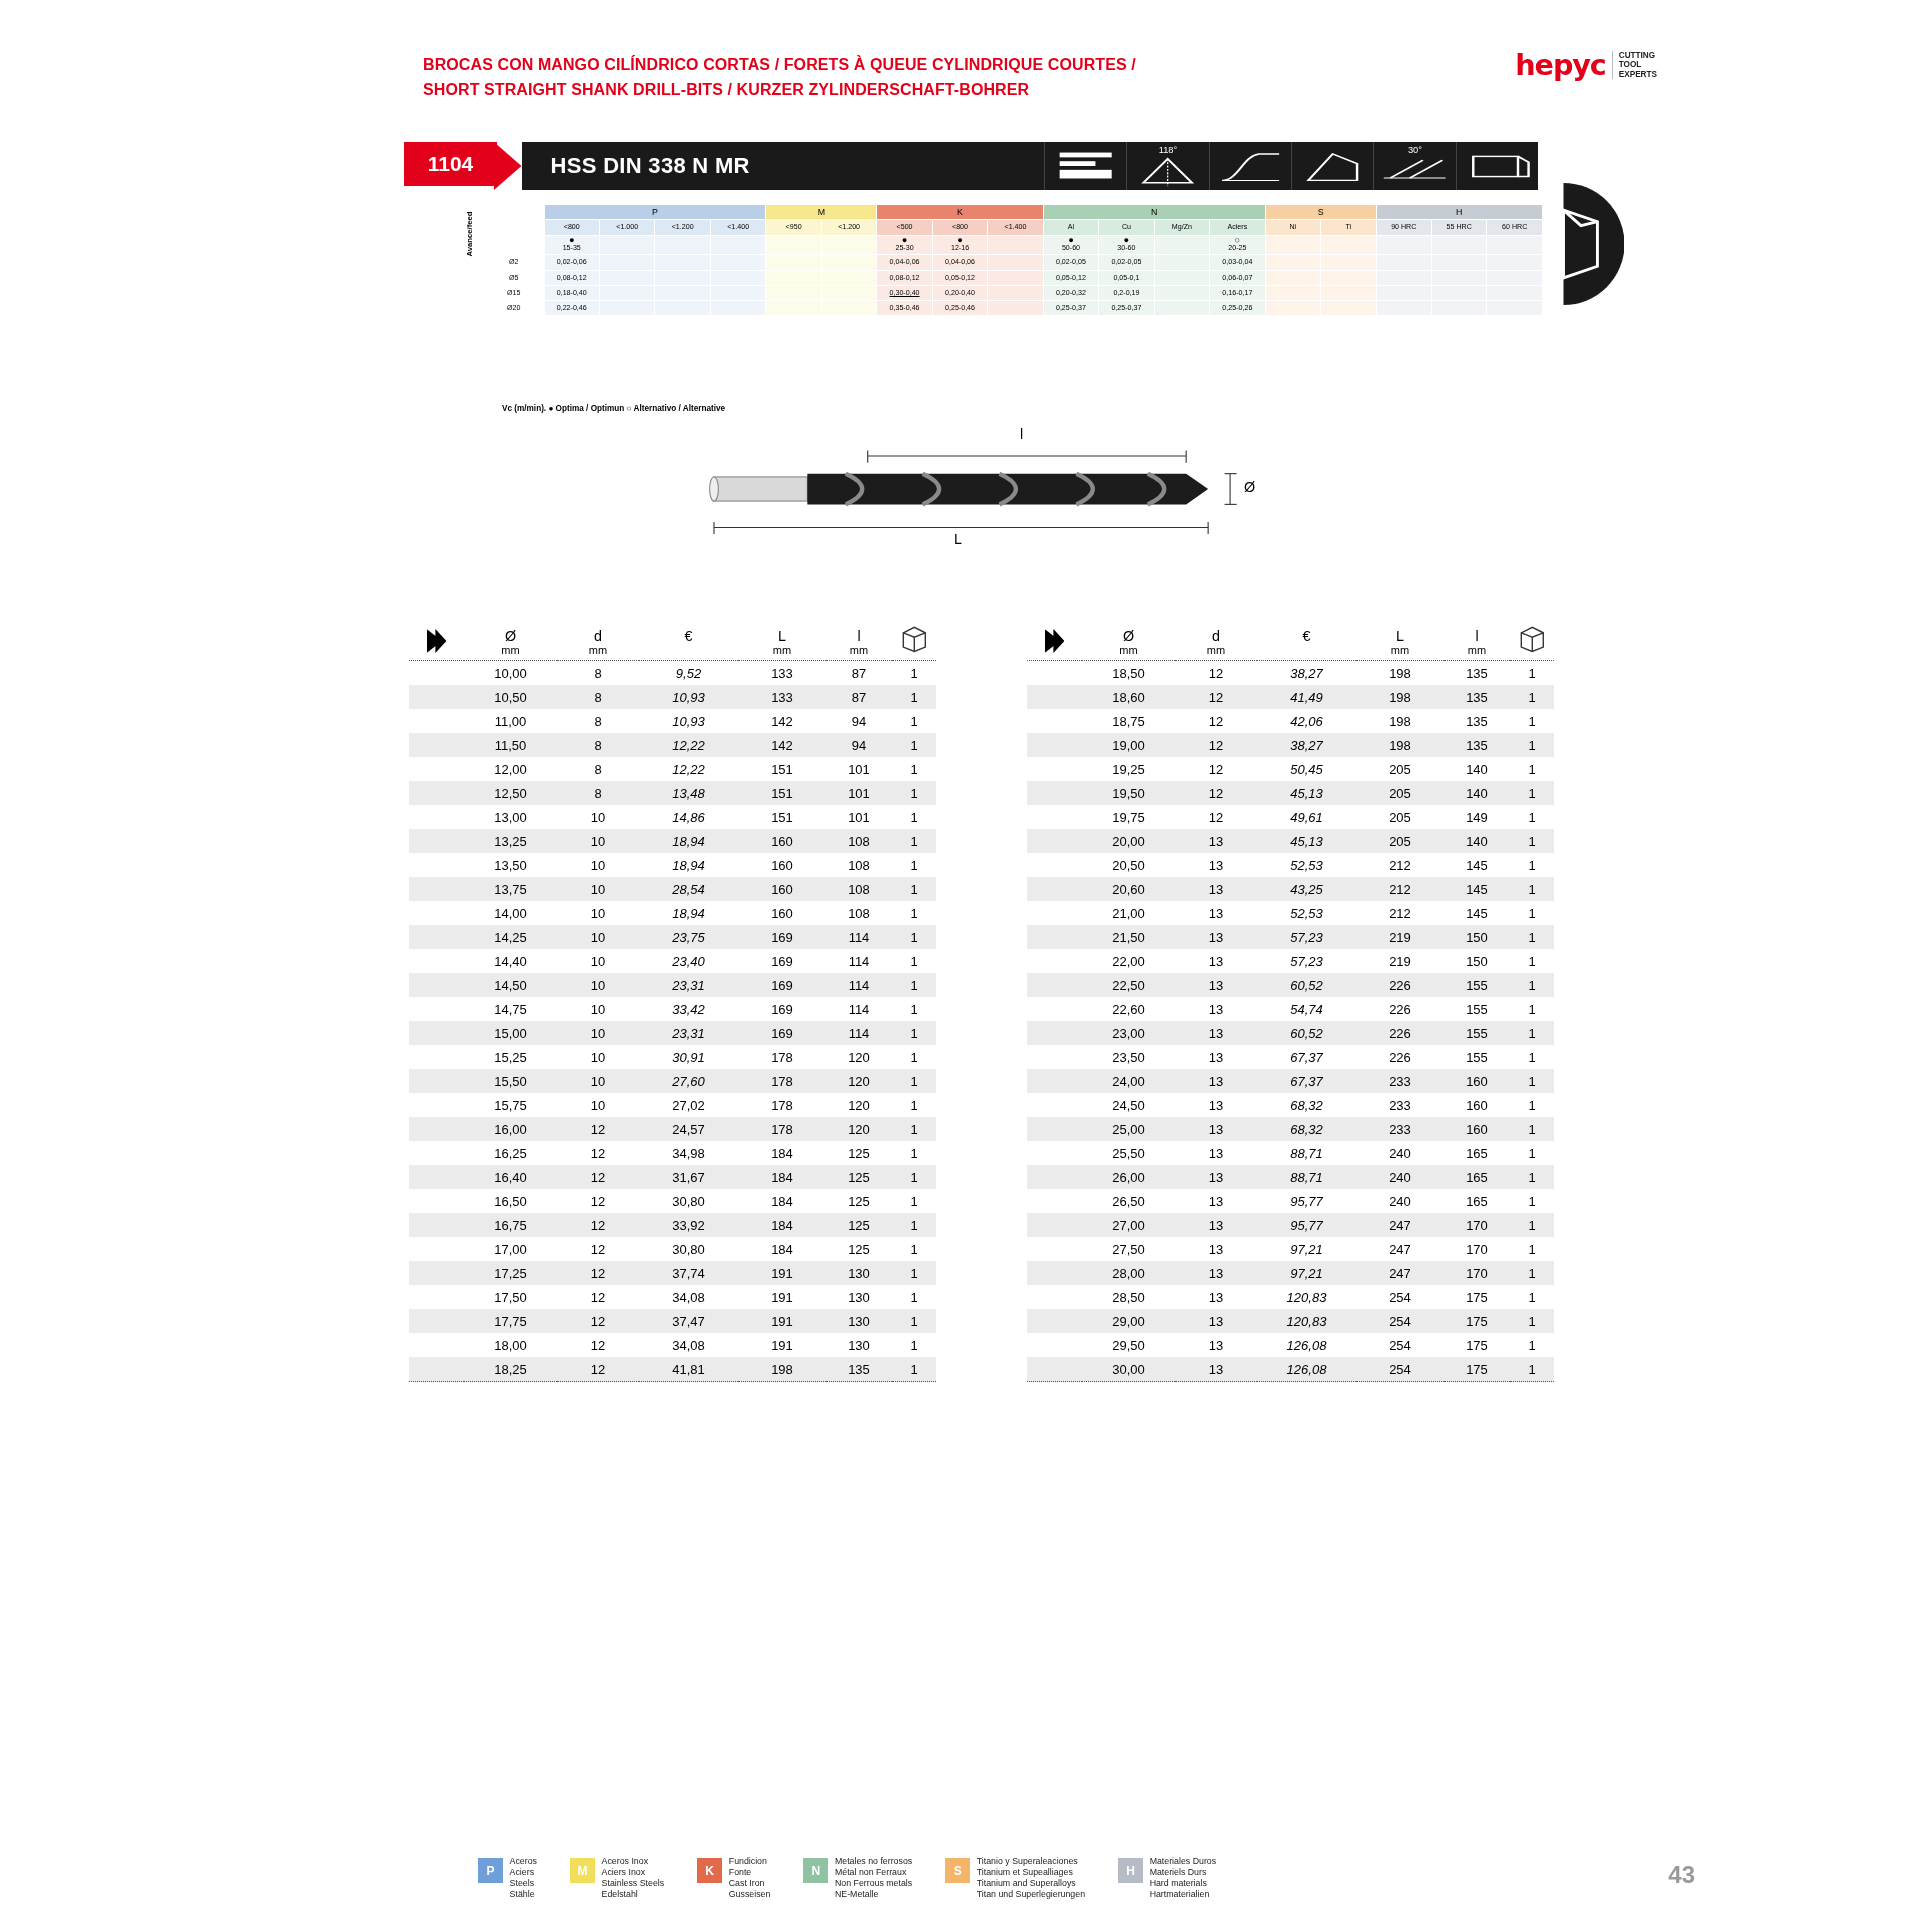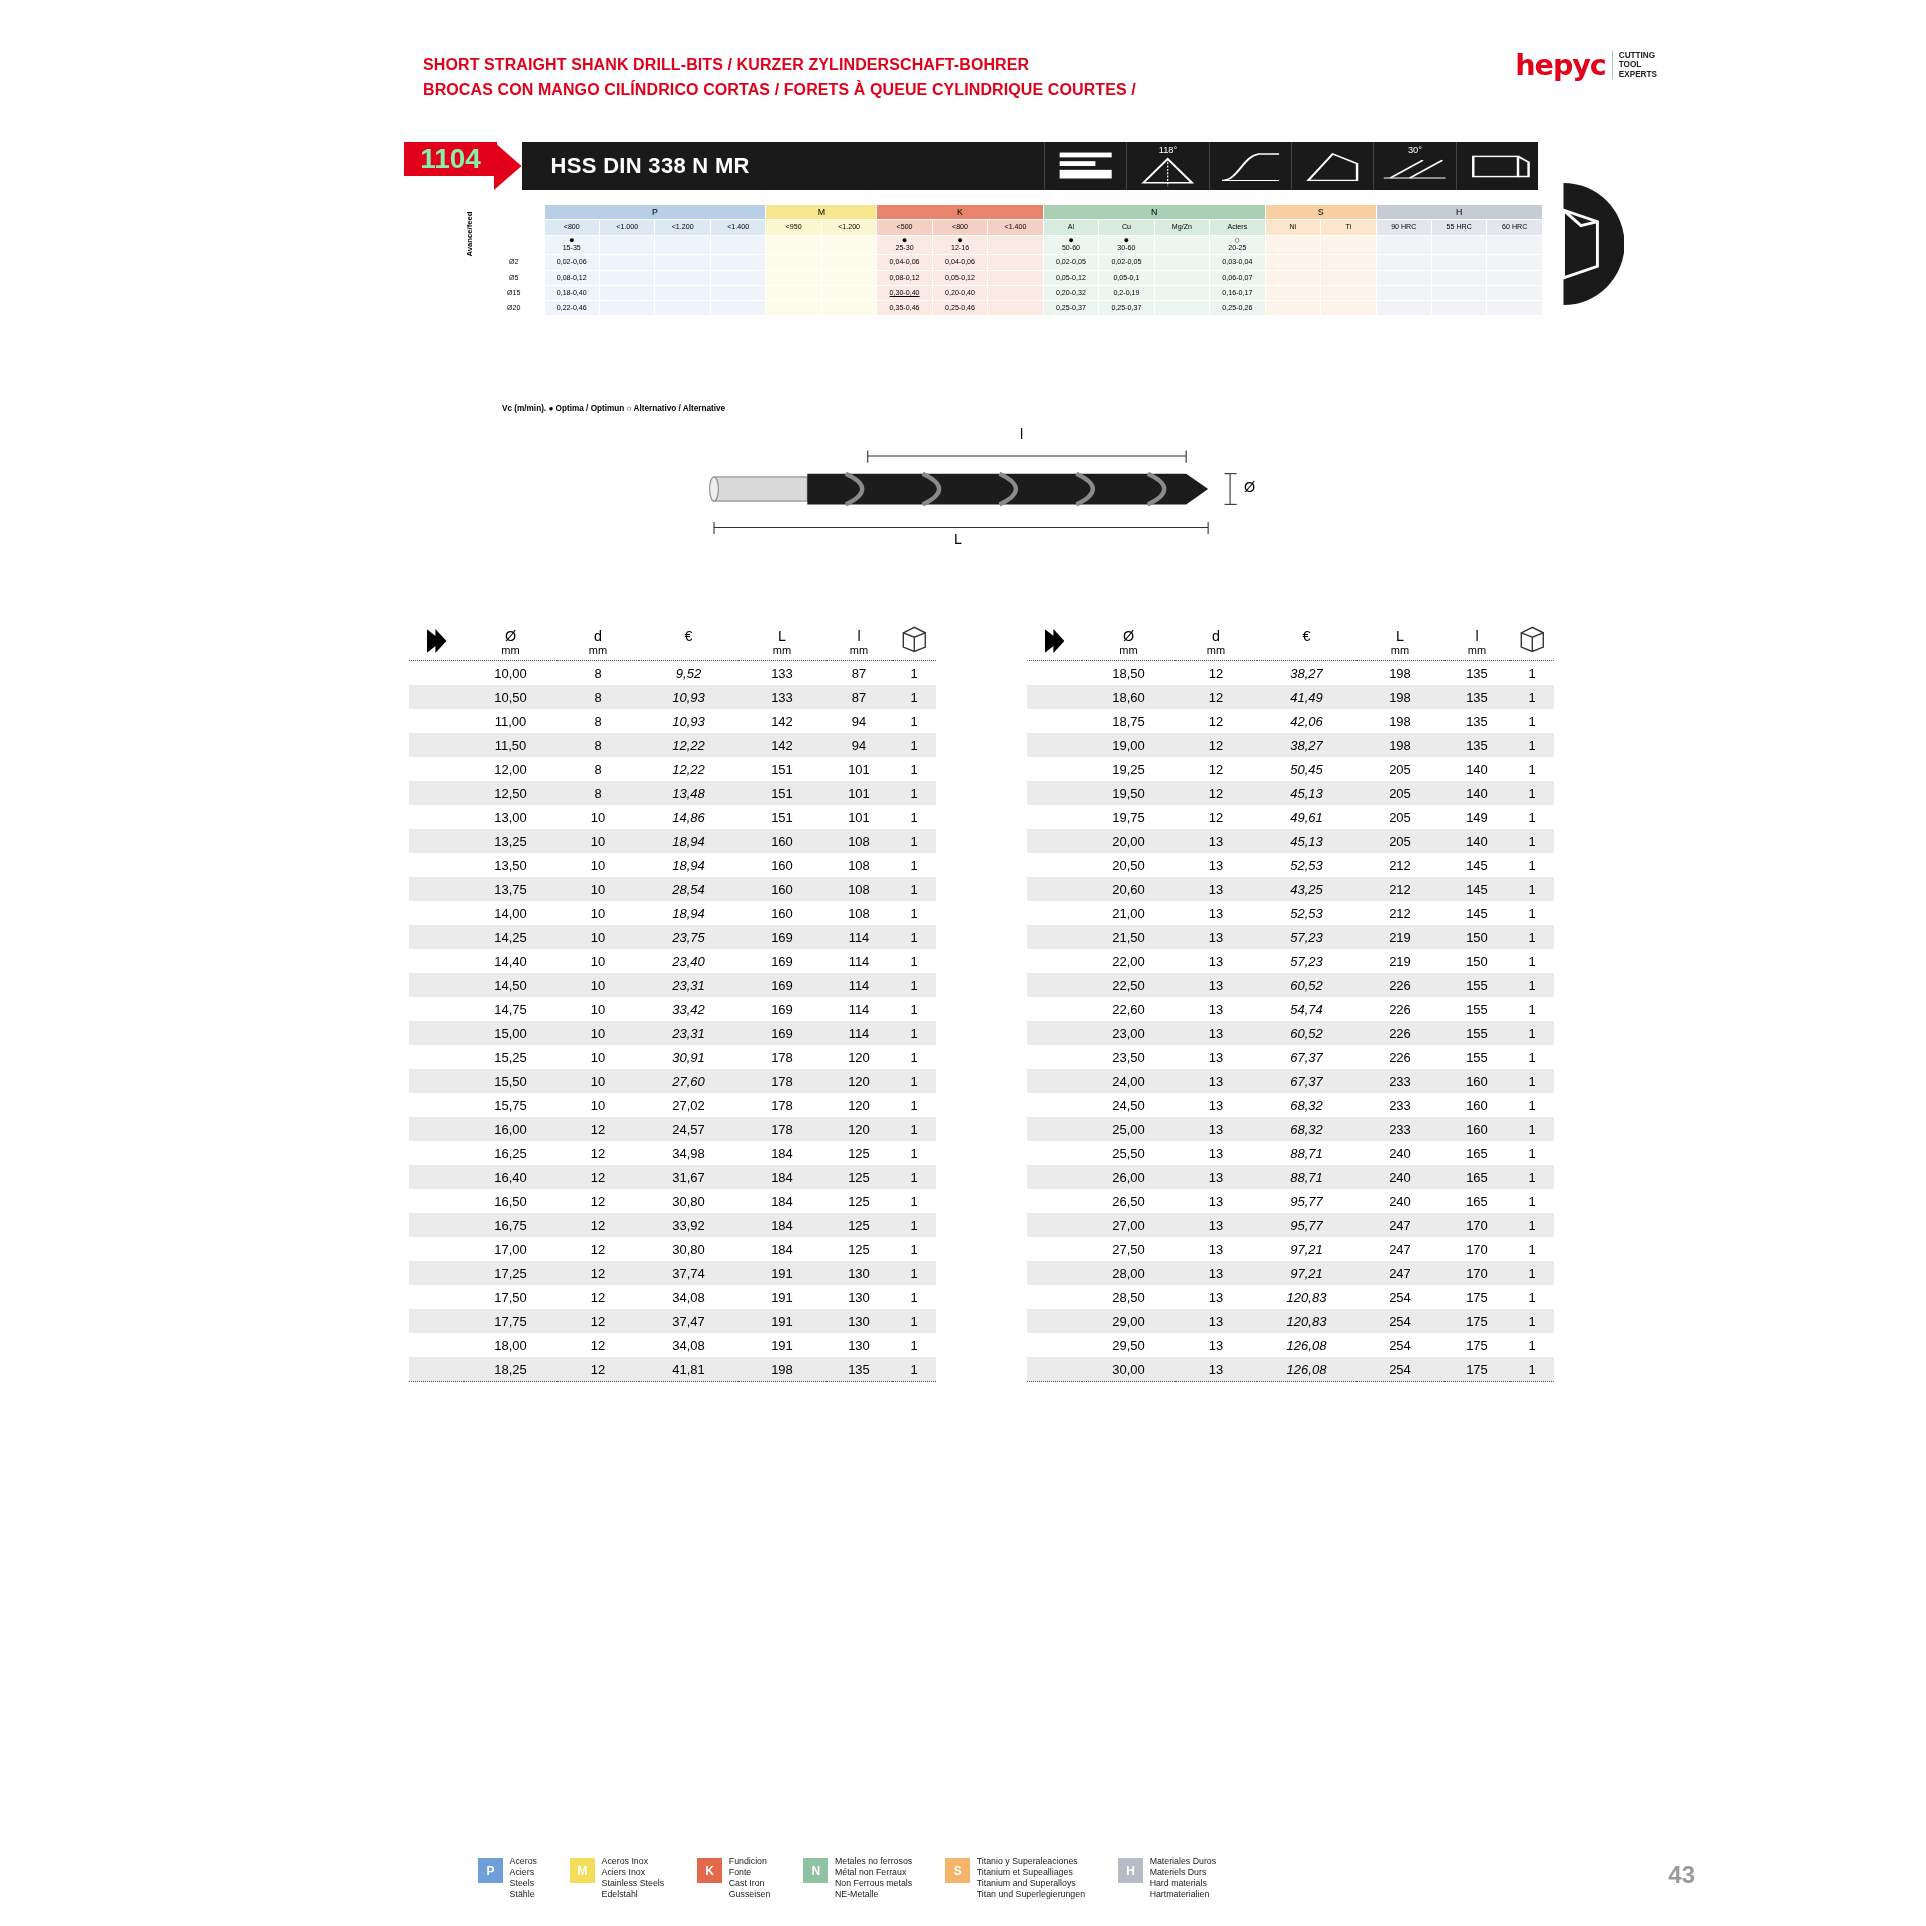--- a/index.html
+++ b/index.html
@@ -26,22 +26,22 @@
     font-size:28.6px;font-weight:bold;color:#e2001a;letter-spacing:-1.1px;
     font-family:"DejaVu Sans", sans-serif;
   }
   .logo-sub{
     font-size:8.2px;line-height:9.3px;color:#222;font-weight:bold;
     border-left:1.1px solid #bbb;padding-left:5.5px;
   }
 
   
   .ref-box{
-    position:absolute;left:404px;top:142px;width:93px;height:34px;
-    background:#e2001a;color:#86efac;font-weight:bold;font-size:28px;
+    position:absolute;left:404px;top:142px;width:93px;height:44px;
+    background:#e2001a;color:#ffffff;font-weight:bold;font-size:21px;
     display:flex;align-items:center;justify-content:center;
   }
   .ref-arrow{
     position:absolute;left:494px;top:142px;width:27.5px;height:48px;
     background:#e2001a;
     clip-path:polygon(0 0,0 100%,100% 50%);
   }
   .title-bar{
     position:absolute;left:522px;top:142px;width:1016px;height:48px;
     background:#1a1a1a;color:#fff;
@@ -115,22 +115,22 @@
   .pageno{
     position:absolute;right:231px;top:1861px;font-size:24px;font-weight:bold;color:#9a9a9a;
   }
 </style>
 </head>
 <body>
 
 <div class="page">
 
   <div class="hdr-title">
+    <div>BROCAS CON MANGO CILÍNDRICO CORTAS / FORETS À QUEUE CYLINDRIQUE COURTES /</div>
     <div>SHORT STRAIGHT SHANK DRILL-BITS / KURZER ZYLINDERSCHAFT-BOHRER</div>
-    <div>BROCAS CON MANGO CILÍNDRICO CORTAS / FORETS À QUEUE CYLINDRIQUE COURTES /</div>
   </div>
 
   <div class="logo">
     <div class="logo-mark">hepyc</div>
     <div class="logo-sub">
       <div>CUTTING</div>
       <div>TOOL</div>
       <div>EXPERTS</div>
     </div>
   </div>

